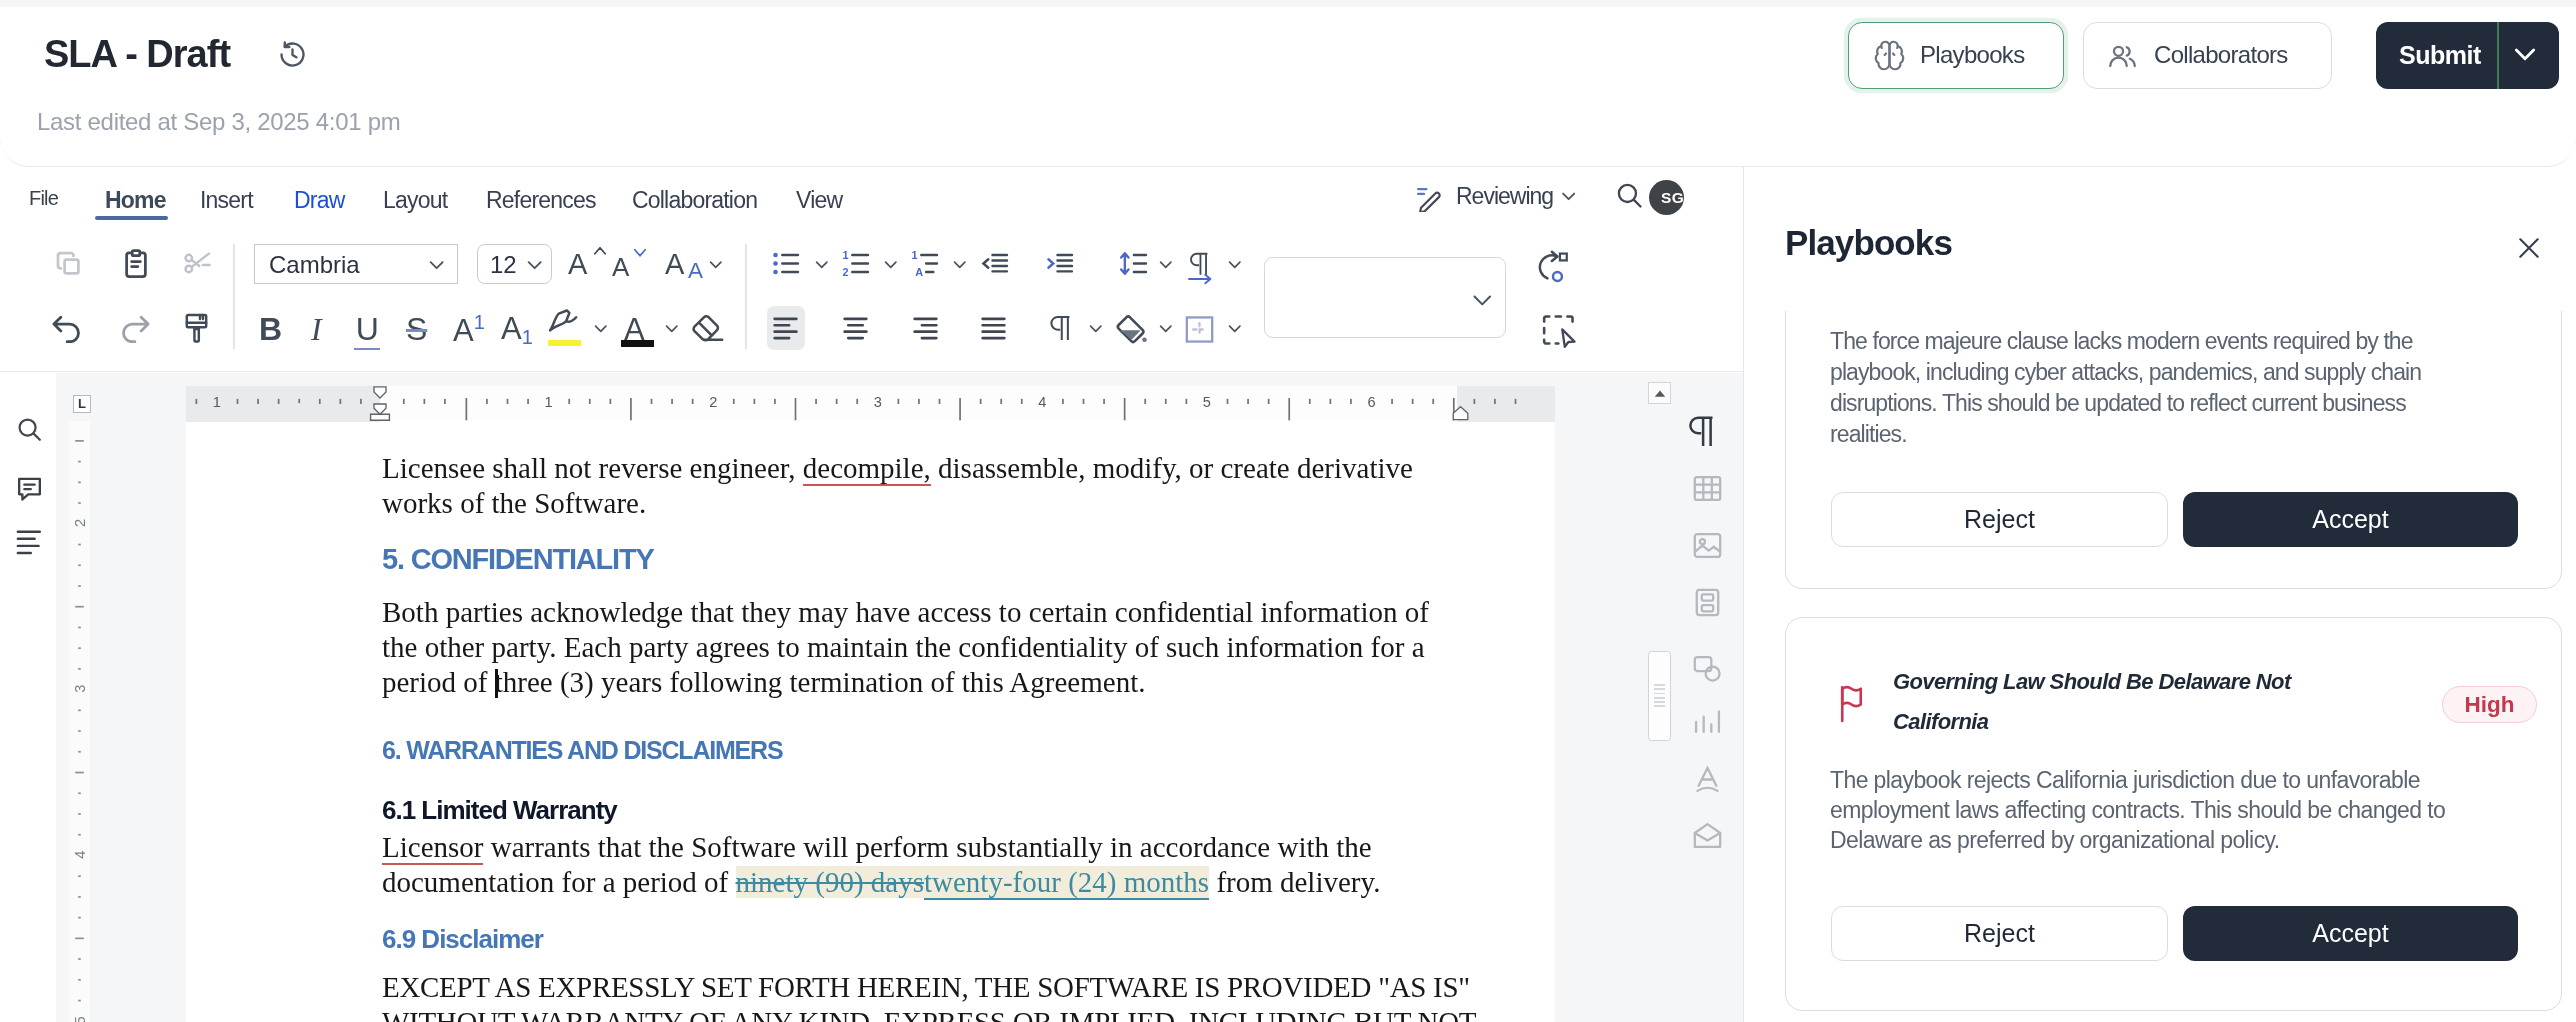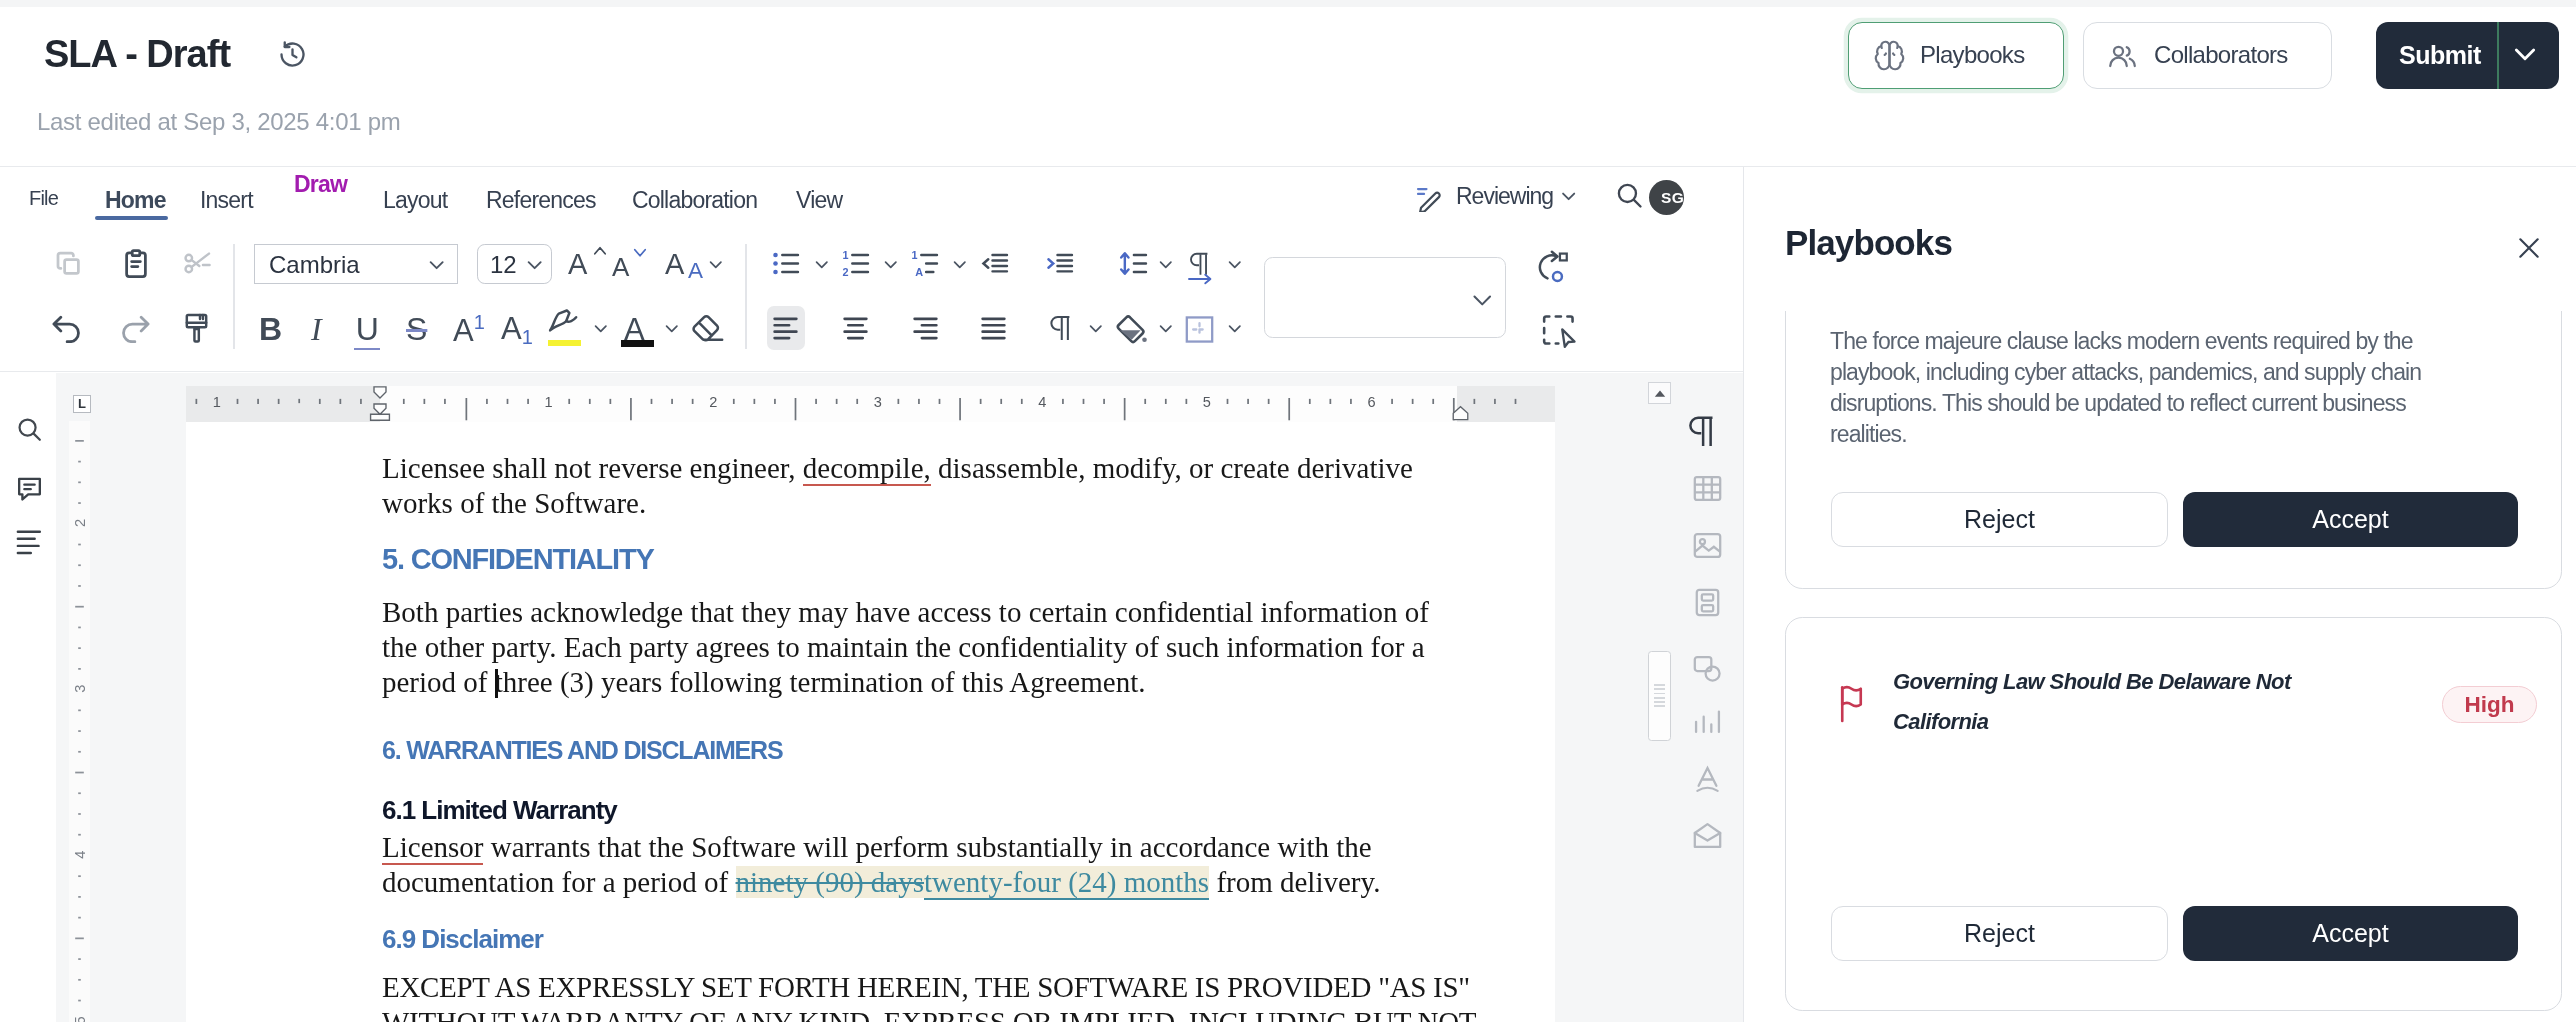--- a/index.html
+++ b/index.html
@@ -6,21 +6,21 @@
   html,body { width:2576px; height:1023px; background:#ffffff; font-family:"Liberation Sans", sans-serif; }
   #app { position:relative; width:2576px; height:1023px; overflow:hidden; background:#ffffff; }
   .abs { position:absolute; }
   svg { display:block; }
   .ic { stroke:#414b57; fill:none; stroke-width:2.2; stroke-linecap:round; stroke-linejoin:round; }
 </style>
 </head>
 <body>
 <div id="app">
 
-  <div class="abs" style="left:0;top:0;width:2576px;height:167px;background:#fff;border-bottom:1.7px solid #e8eaed;">
+  <div class="abs" style="left:0;top:0;width:2576px;height:167px;background:#fff;border-bottom:1.7px solid #e8eaed;border-radius:29px;">
     <div class="abs" style="left:44px;top:33px;font-size:38px;font-weight:700;color:#222831;letter-spacing:-1px;">SLA - Draft</div>
     <div class="abs" style="left:277px;top:39px;">
       <svg width="31" height="31" viewBox="0 0 24 24" fill="none" stroke="#4b5563" stroke-width="1.8" stroke-linecap="round" stroke-linejoin="round">
         <path d="M3.5 12a8.5 8.5 0 1 0 2.5 -6 "></path>
         <path d="M6 2.6 v3.6 h3.6"></path>
         <path d="M12 8 v4.4 l3 1.8"></path>
       </svg>
     </div>
     <div class="abs" style="left:0;top:0;width:2576px;height:7px;background:#f4f5f6;"></div>
     <div class="abs" style="left:37px;top:108px;font-size:24px;letter-spacing:-0.3px;color:#9aa2ad;">Last edited at Sep 3, 2025 4:01 pm</div>
@@ -54,21 +54,21 @@
       <svg width="26" height="21" viewBox="0 0 24 18">
           <path d="M4 4 l8 8 8-8" fill="none" stroke="#fff" stroke-width="2.6" stroke-linecap="round" stroke-linejoin="round"></path>
         </svg>
     </div>
   </div>
 
   <div class="abs" style="left:0;top:167px;width:1743px;height:58px;background:#fff;">
     <div class="abs" style="left:29px;top:20px;font-size:20px;letter-spacing:-0.8px;color:#374151;">File</div>
     <div class="abs" style="left:105px;top:20px;font-size:23px;letter-spacing:-0.8px;font-weight:600;color:#3d4a5c;">Home</div>
     <div class="abs" style="left:200px;top:20px;font-size:23px;letter-spacing:-0.8px;color:#374151;">Insert</div>
-    <div class="abs" style="left:294px;top:4px;font-size:23px;letter-spacing:-0.8px;color:#a21caf;font-weight:bold;">Draw</div>
+    <div class="abs" style="left:294px;top:20px;font-size:23px;letter-spacing:-0.8px;color:#1d4ed8;">Draw</div>
     <div class="abs" style="left:383px;top:20px;font-size:23px;letter-spacing:-0.8px;color:#374151;">Layout</div>
     <div class="abs" style="left:486px;top:20px;font-size:23px;letter-spacing:-0.8px;color:#374151;">References</div>
     <div class="abs" style="left:632px;top:20px;font-size:23px;letter-spacing:-0.8px;color:#374151;">Collaboration</div>
     <div class="abs" style="left:796px;top:20px;font-size:23px;letter-spacing:-0.8px;color:#374151;">View</div>
     <div class="abs" style="left:95px;top:49px;width:73px;height:4.3px;background:#4a69a0;border-radius:2.6px;"></div>
 
     <div class="abs" style="left:1414px;top:15.5px;">
       <svg width="31" height="29" viewBox="0 0 24 24" fill="none" stroke-width="1.8" stroke-linecap="round" stroke-linejoin="round">
         <path d="M2.5 5h7" stroke="#5b79c8"></path>
         <path d="M2.5 9h5" stroke="#5b79c8"></path>
@@ -537,19 +537,20 @@
 
       <div class="abs" style="left:41px;top:306px;width:777px;height:394px;border:1.7px solid #d9dce1;border-radius:17.3px;background:#fff;"></div>
       <div class="abs" style="left:92px;top:372px;">
         <svg width="30" height="41" viewBox="0 0 24 32" fill="none" stroke="#c63852" stroke-width="2.1" stroke-linecap="round" stroke-linejoin="round">
           <path d="M5 30 V3"></path>
           <path d="M5 4.2 c2.6-1.9 4.8-1.9 7.4 0 c2.6 1.9 4.8 1.9 7.4 0 V16.8 c-2.6 1.9-4.8 1.9-7.4 0 c-2.6-1.9-4.8-1.9-7.4 0 Z"></path>
         </svg>
       </div>
       <div class="abs" style="left:149px;top:351px;font-size:22px;font-weight:600;color:#1f2937;line-height:40px;letter-spacing:-0.6px;font-style:italic;">Governing Law Should Be Delaware Not<br>California</div>
       <div class="abs" style="left:698px;top:375px;width:95px;height:37px;border:1.7px solid #f3cdd3;border-radius:19px;background:#fdf3f4;text-align:center;font-size:22.5px;font-weight:600;color:#c13a4d;line-height:35px;">High</div>
+      <div class="abs" style="left:86px;top:454px;font-size:23px;color:#5b6471;line-height:30px;letter-spacing:-0.6px;">The playbook rejects California jurisdiction due to unfavorable<br>employment laws affecting contracts. This should be changed to<br>Delaware as preferred by organizational policy.</div>
       <div class="abs" style="left:87px;top:595px;width:337px;height:55px;border:1.7px solid #d9dce1;border-radius:12px;background:#fff;text-align:center;font-size:25px;font-weight:500;color:#1f2937;line-height:52px;">Reject</div>
       <div class="abs" style="left:439px;top:595px;width:335px;height:55px;border-radius:12px;background:#212b3a;text-align:center;font-size:25px;font-weight:500;color:#fff;line-height:55px;">Accept</div>
     </div>
   </div>
 
 </div>
 
 
 </body></html>

